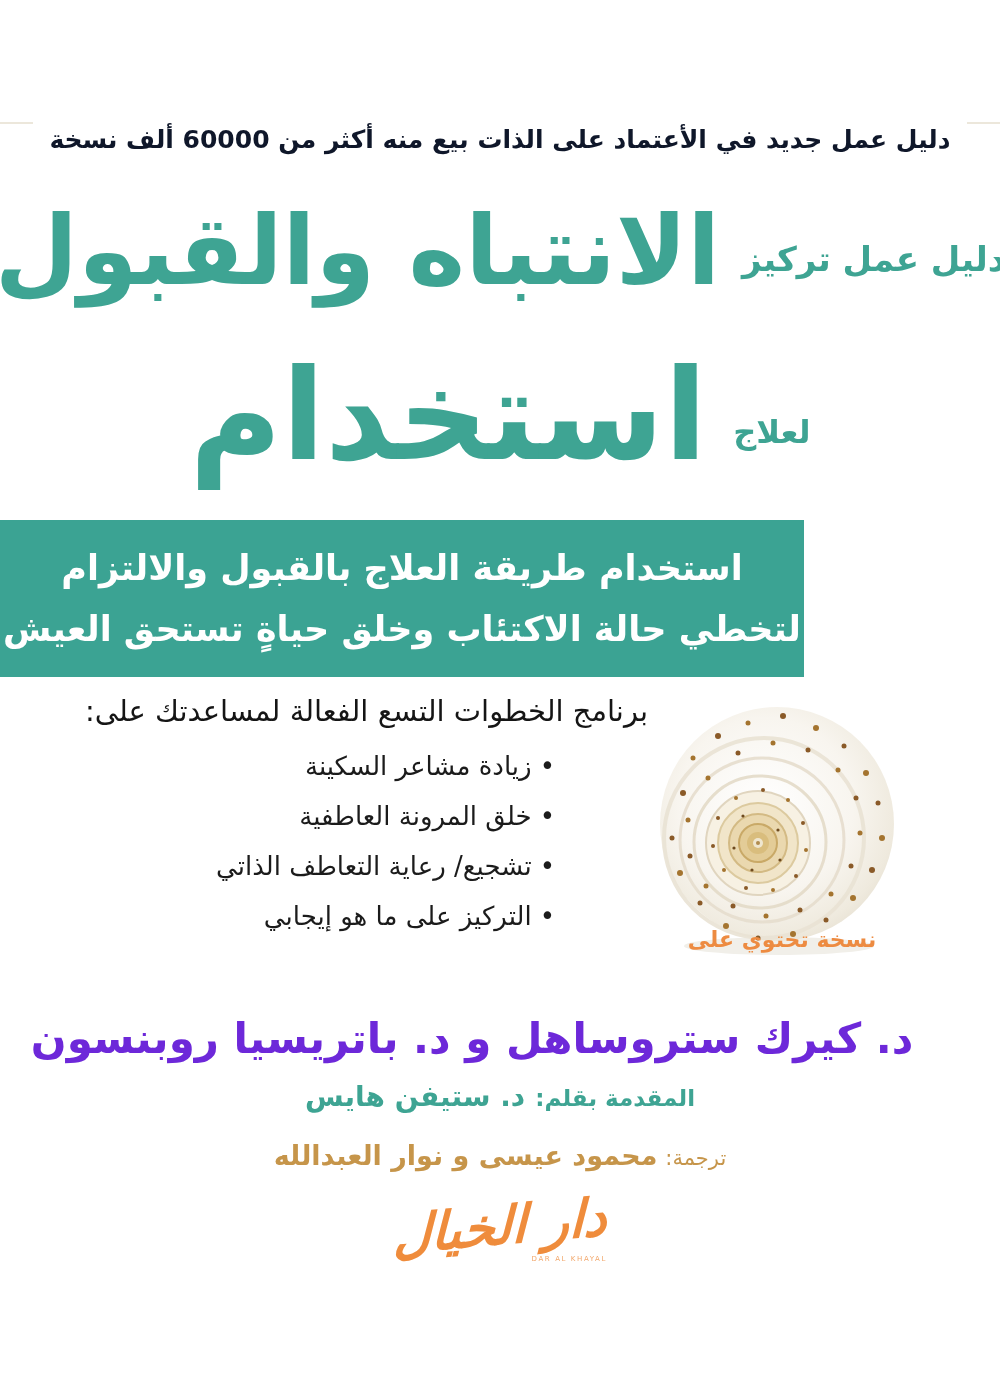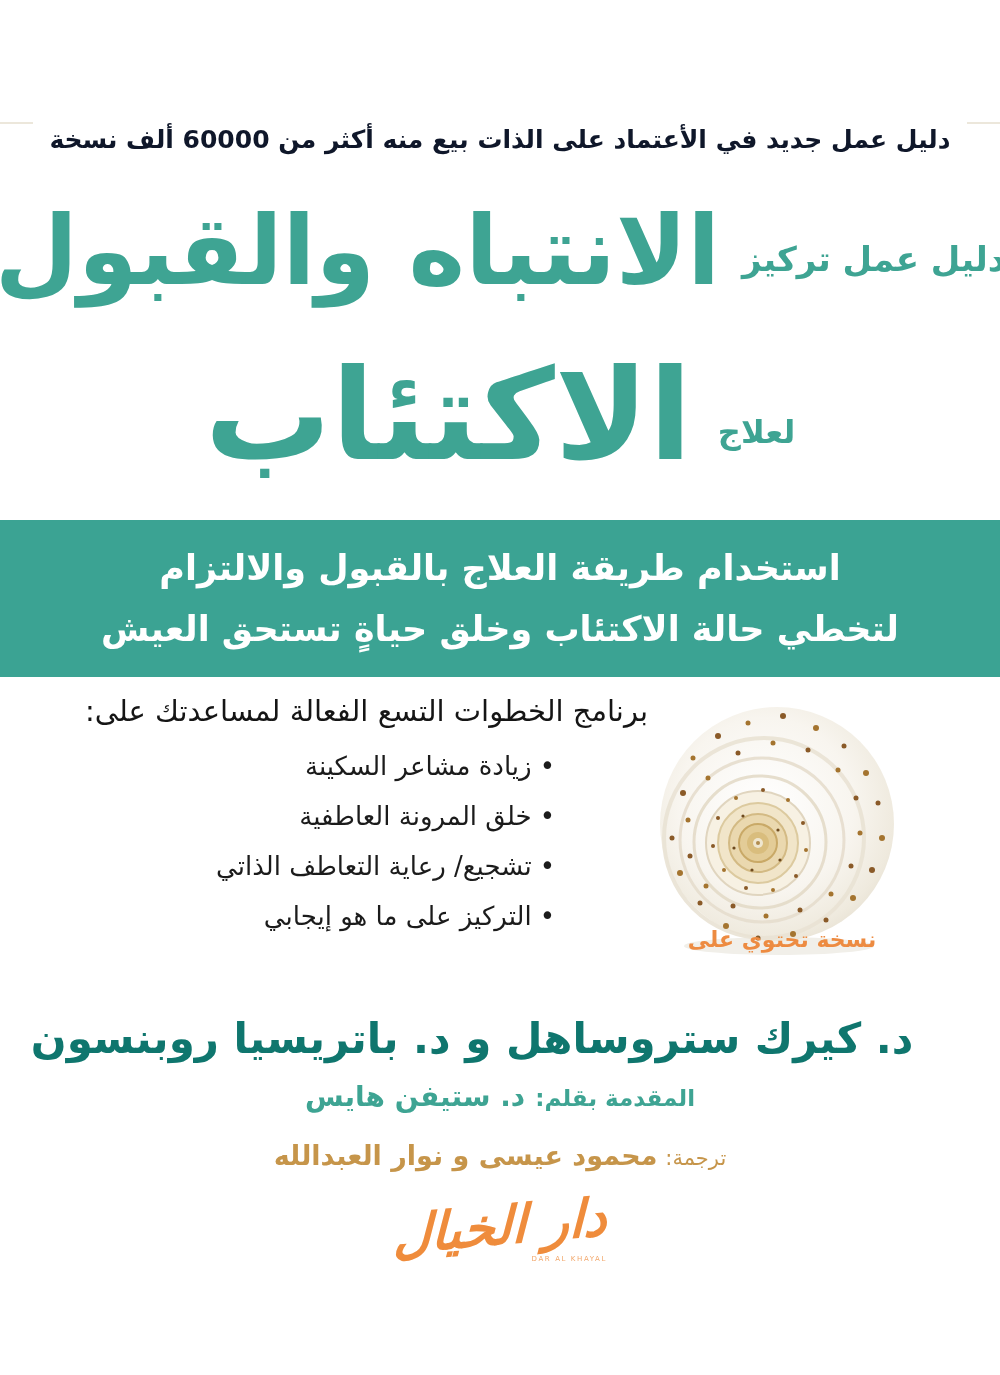--- a/index.html
+++ b/index.html
@@ -21,21 +21,21 @@
   .title-line .small{font-weight:bold; white-space:nowrap;}
   .title-line .large{font-weight:bold; white-space:nowrap; line-height:1;}
   .title-line1{top:168px; height:165px; gap:22px;}
   .title-line1 .small{font-size:34px; transform:translateY(8px);}
   .title-line1 .large{font-size:96px;}
   .title-line2{top:318px; height:195px; gap:26px;}
   .title-line2 .small{font-size:32px; transform:translateY(16px);}
   .title-line2 .large{font-size:126px;}
   
   .banner{
-    position:absolute; top:520px; left:0; width:1000px; height:157px;
+    position:absolute; top:520px; left:0; width:804px; height:157px;
     background:#3ba393; color:#ffffff; direction:rtl; text-align:center;
     display:flex; flex-direction:column; justify-content:center; gap:8px;
   }
   .banner .b-line{font-size:35px; font-weight:bold; line-height:1.5;}
   
   .program-heading{
     position:absolute; top:694px; right:352px; direction:rtl;
     color:#151515; font-size:29px; white-space:nowrap;margin-left:36px;
   }
   .bullet-list{
@@ -48,21 +48,21 @@
   .shell{position:absolute; left:648px; top:698px;}
   .shell-caption{
     position:absolute; top:926px; left:622px; width:320px; text-align:center;
     direction:rtl; color:#ed8b41; font-weight:bold;
   }
   .shell-caption .c1{font-size:22px; line-height:27px;}
   .shell-caption .c2{font-size:21px; line-height:27px; white-space:nowrap;}
   
   .authors-main{
     position:absolute; top:1014px; left:0; width:944px; text-align:center;
-    direction:rtl; color:#0f766e; font-weight:bold; font-size:42px; white-space:nowrap;
+    direction:rtl; color:#6d28d9; font-weight:bold; font-size:42px; white-space:nowrap;
   }
   .foreword{
     position:absolute; top:1080px; left:0; width:1000px;
     display:flex; direction:rtl; justify-content:center; align-items:baseline; gap:10px;
     color:#3ea493;
   }
   .foreword .lbl{font-size:23px; font-weight:bold;}
   .foreword .name{font-size:28px; font-weight:bold;}
   .translation{
     position:absolute; top:1140px; left:0; width:1000px;
@@ -94,21 +94,21 @@
     <div class="rule"></div>
   </div>
 
   <div class="title-line title-line1">
     <span class="small">دليل عمل تركيز</span>
     <span class="large">الانتباه والقبول</span>
   </div>
 
   <div class="title-line title-line2">
     <span class="small">لعلاج</span>
-    <span class="large">الاكتئاب</span>
+    <span class="large">استخدام</span>
   </div>
 
   <div class="banner">
     <div class="b-line">استخدام طريقة العلاج بالقبول والالتزام</div>
     <div class="b-line">لتخطي حالة الاكتئاب وخلق حياةٍ تستحق العيش</div>
   </div>
 
   <div class="program-heading">برنامج الخطوات التسع الفعالة لمساعدتك على:</div>
 
   <ul class="bullet-list">

